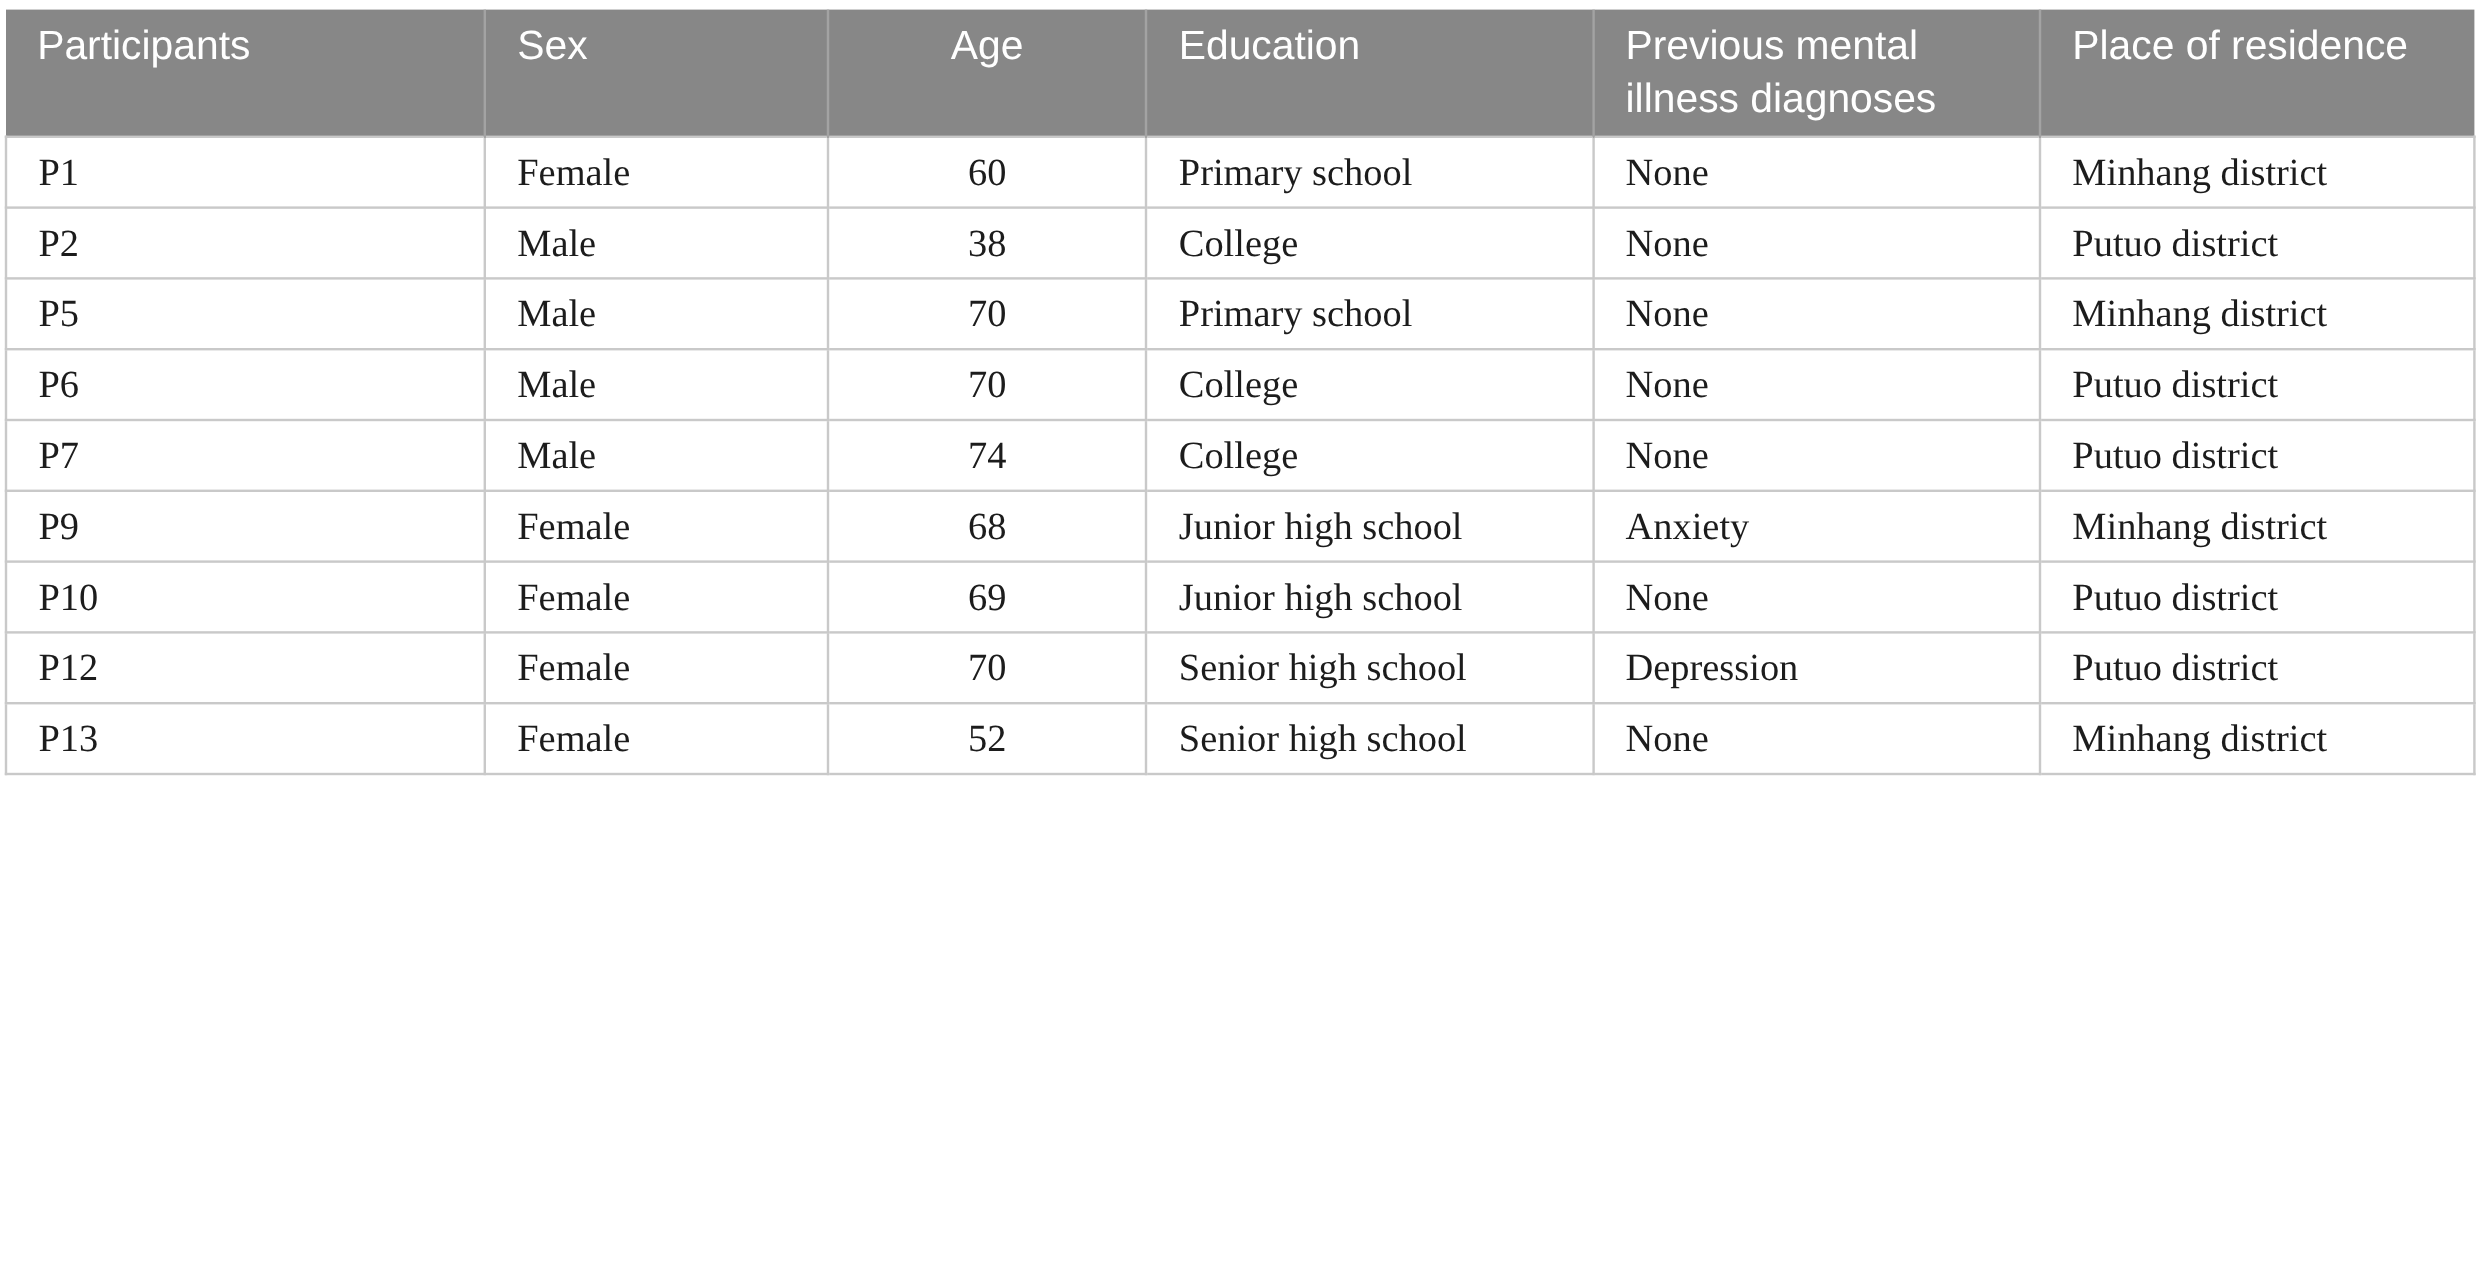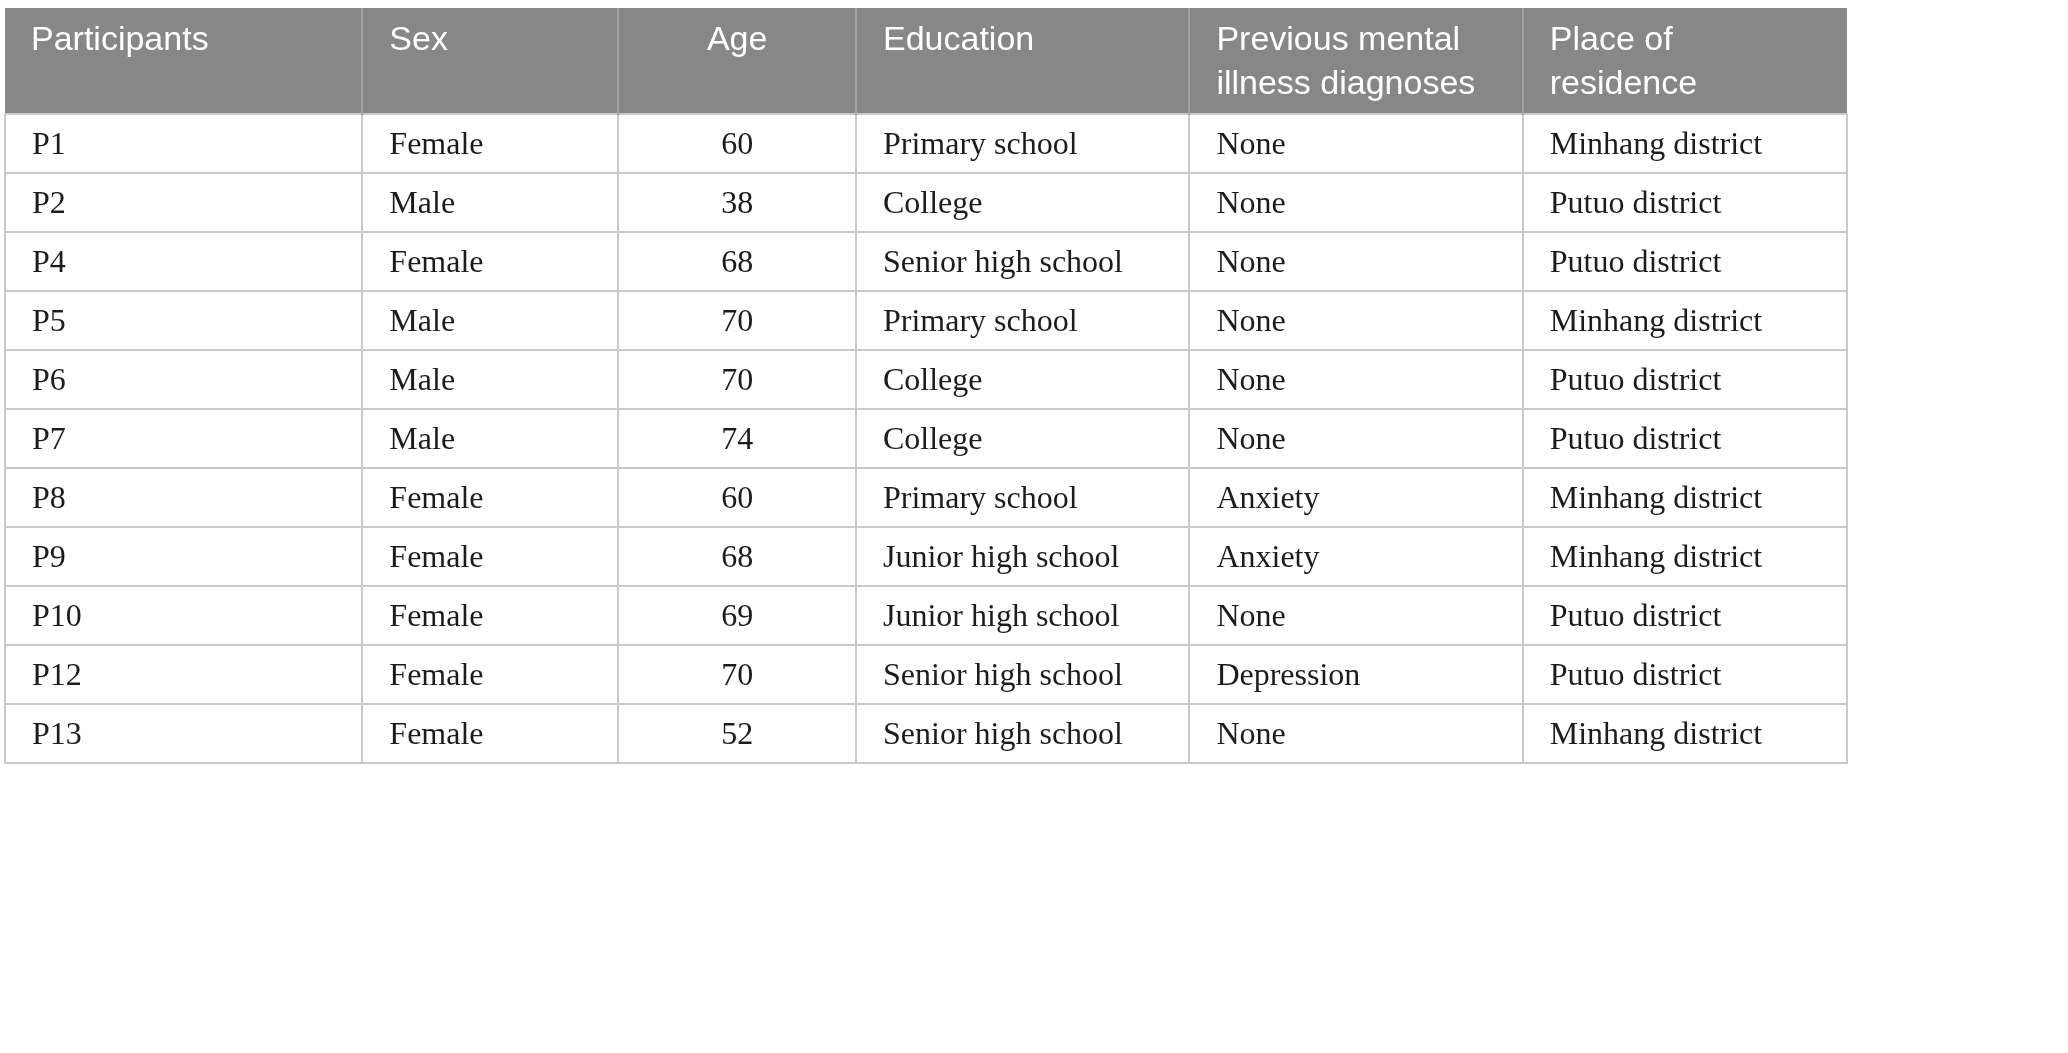--- a/index.html
+++ b/index.html
@@ -9,21 +9,21 @@
     width: 2068px;
     height: 1053px;
     overflow: hidden;
   }
   .table-wrap {
     padding: 8px 5px 0 4px;
   }
   table.ptable {
     border-collapse: collapse;
     table-layout: fixed;
-    width: 1844px;
+    width: 2059px;
   }
   table.ptable thead th {
     background: var(--header-bg, #878787);
     color: var(--header-text, #ffffff);
     font-family: "Liberation Sans", sans-serif;
     font-size: 34px;
     font-weight: 400;
     text-align: left;
     vertical-align: top;
     line-height: 44px;
@@ -88,28 +88,20 @@
         </tr>
         <tr>
           <td>P2</td>
           <td>Male</td>
           <td class="align-center">38</td>
           <td>College</td>
           <td>None</td>
           <td>Putuo district</td>
         </tr>
         <tr>
-          <td>P4</td>
-          <td>Female</td>
-          <td class="align-center">68</td>
-          <td>Senior high school</td>
-          <td>None</td>
-          <td>Putuo district</td>
-        </tr>
-        <tr>
           <td>P5</td>
           <td>Male</td>
           <td class="align-center">70</td>
           <td>Primary school</td>
           <td>None</td>
           <td>Minhang district</td>
         </tr>
         <tr>
           <td>P6</td>
           <td>Male</td>
@@ -118,28 +110,20 @@
           <td>None</td>
           <td>Putuo district</td>
         </tr>
         <tr>
           <td>P7</td>
           <td>Male</td>
           <td class="align-center">74</td>
           <td>College</td>
           <td>None</td>
           <td>Putuo district</td>
-        </tr>
-        <tr>
-          <td>P8</td>
-          <td>Female</td>
-          <td class="align-center">60</td>
-          <td>Primary school</td>
-          <td>Anxiety</td>
-          <td>Minhang district</td>
         </tr>
         <tr>
           <td>P9</td>
           <td>Female</td>
           <td class="align-center">68</td>
           <td>Junior high school</td>
           <td>Anxiety</td>
           <td>Minhang district</td>
         </tr>
         <tr>

